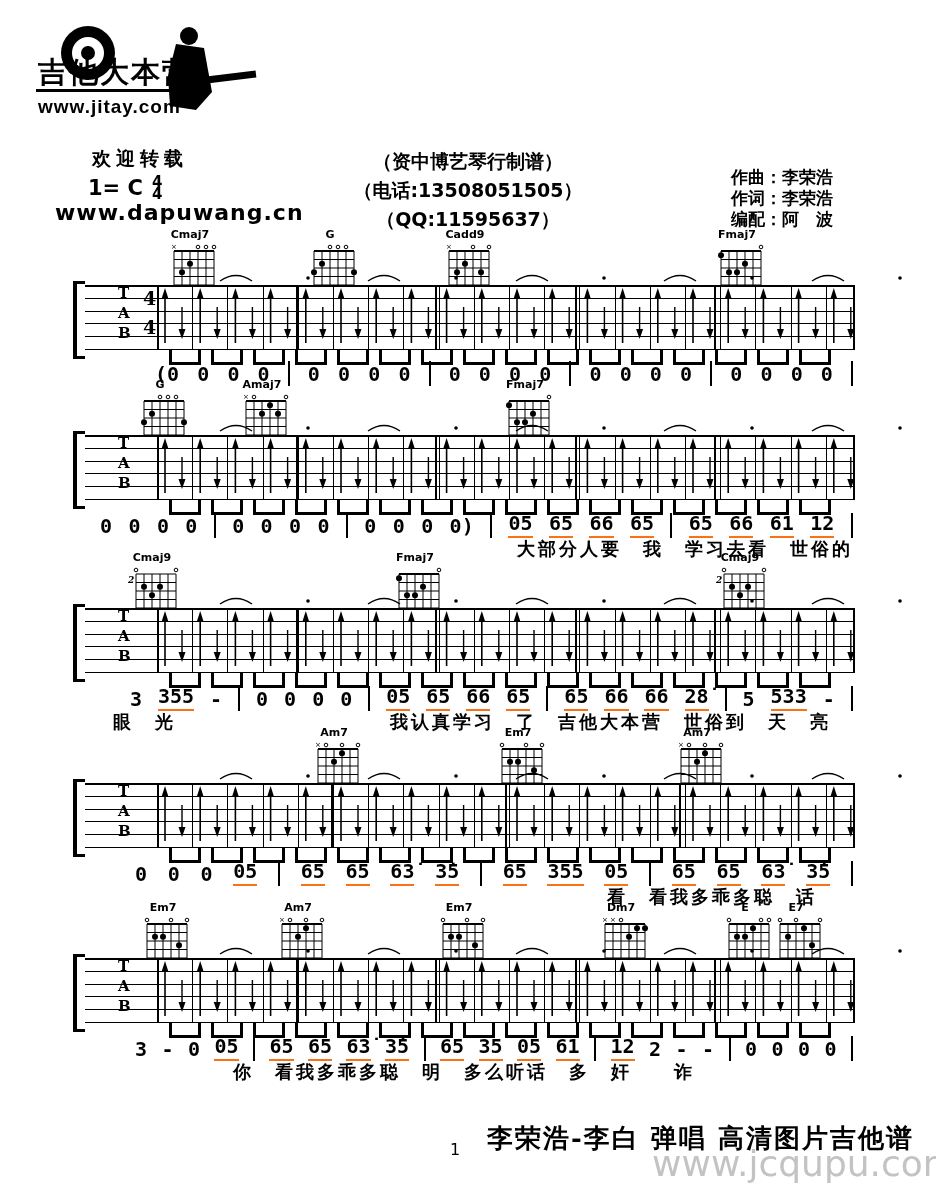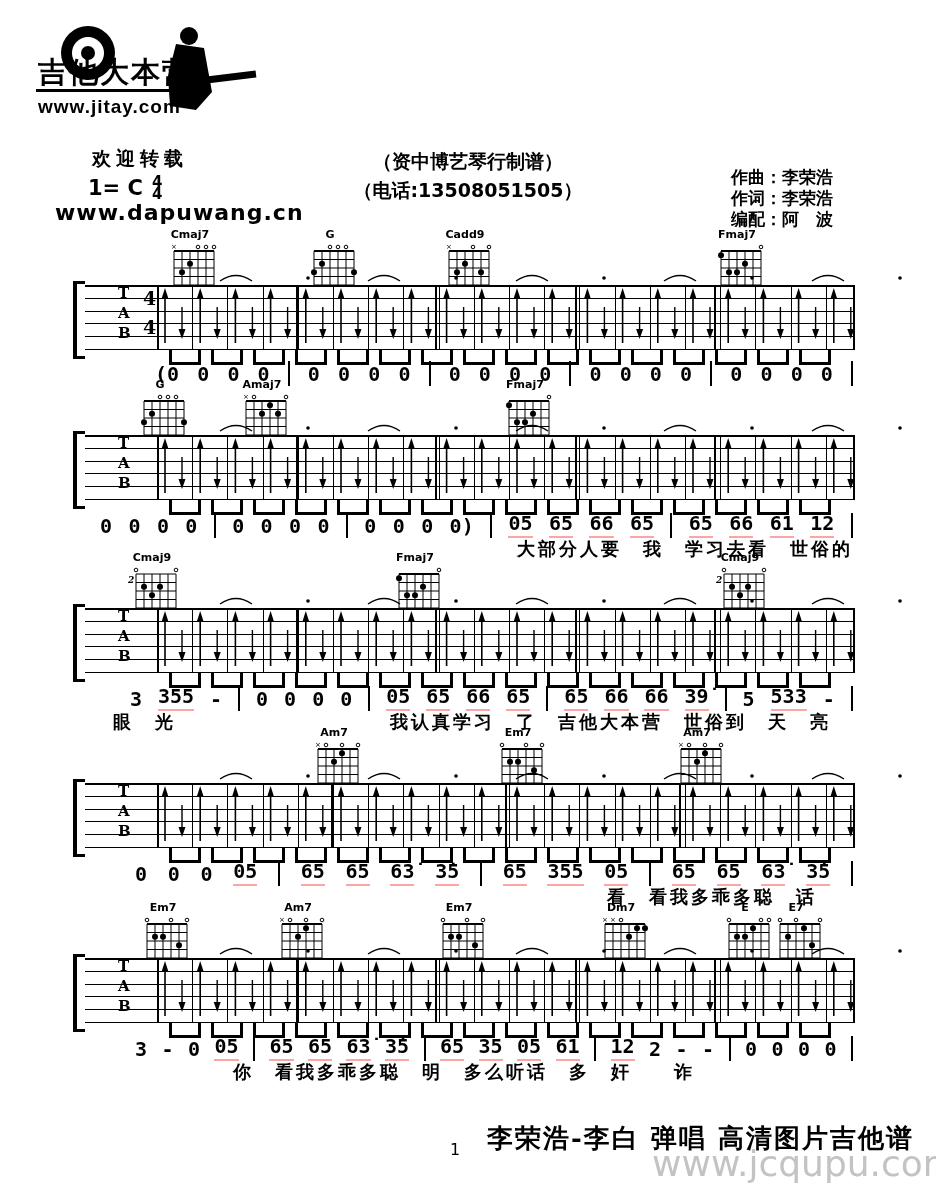--- a/index.html
+++ b/index.html
@@ -32,21 +32,21 @@
   .tab{position:absolute;left:33px;font:bold 15px "DejaVu Serif",serif;}
   .tsig{position:absolute;left:58px;font:bold 19px "DejaVu Serif",serif;}
   .bracket{position:absolute;left:-12px;top:-4px;width:8px;height:72px;
            border-left:4px solid #000;border-top:3px solid #000;border-bottom:3px solid #000;}
   .arrowsvg{position:absolute;left:0;top:-18px;overflow:visible;}
   .beams{position:absolute;top:112px;left:0;width:770px;height:16px;}
   .beam{position:absolute;top:0;width:26px;height:13px;border:3px solid #000;border-top:none;}
   .melody{position:absolute;top:124px;right:24px;display:flex;justify-content:space-between;
           align-items:flex-end;font:bold 20px "DejaVu Sans Mono",monospace;}
   .melody span{display:inline-block;min-width:10px;text-align:center;}
-  .melody span.u{border-bottom:2px solid #fca5a5;padding-bottom:1px;}
+  .melody span.u{border-bottom:2px solid #f97316;padding-bottom:1px;}
   .melody .bar{width:2px;min-width:2px;height:25px;background:#000;}
   .lyrics{position:absolute;top:150px;left:0;width:780px;height:26px;
           font:bold 18px "DejaVu Sans",sans-serif;}
   .lyrics span{position:absolute;top:0;white-space:pre;letter-spacing:3px;}
   
   .pagenum{position:absolute;left:450px;top:1140px;font:16px "DejaVu Sans",sans-serif;}
   .caption{position:absolute;left:487px;top:1121px;font:bold 26px "DejaVu Serif",serif;letter-spacing:2px;}
   .watermark{position:absolute;left:652px;top:1143px;font:36px "DejaVu Sans",sans-serif;color:#c3c3c3;}
 </style>
 </head>
@@ -79,20 +79,21 @@
       <span>4</span>
     </span>
   </div>
 
   <div class="site">www.dapuwang.cn</div>
 
 
   <div class="maker">
     <div>（资中博艺琴行制谱）</div>
     <div>（电话:13508051505）</div>
+    <div>（QQ:11595637）</div>
   </div>
 
   <div class="credits">
     <div>作曲：李荣浩</div>
     <div>作词：李荣浩</div>
     <div>编配：阿　波</div>
   </div>
 
   <div id="systems">
       <div class="system" style="top: 237px;">
@@ -812,21 +813,21 @@
           <span>0</span>
           <span class="bar"></span>
           <span class="u">05</span>
           <span class="u">65</span>
           <span class="u">66</span>
           <span class="u">65</span>
           <span class="bar"></span>
           <span class="u">65</span>
           <span class="u">66</span>
           <span class="u">66</span>
-          <span class="u">39̇</span>
+          <span class="u">28̇</span>
           <span class="bar"></span>
           <span>5</span>
           <span class="u">533</span>
           <span>-</span>
           <span class="bar"></span>
         </div>
         <div class="lyrics">
           <span style="left: 28px;">眼　光</span>
           <span style="left: 305px;">我认真学习　了　吉他大本营　世俗到　天　亮</span>
         </div>

